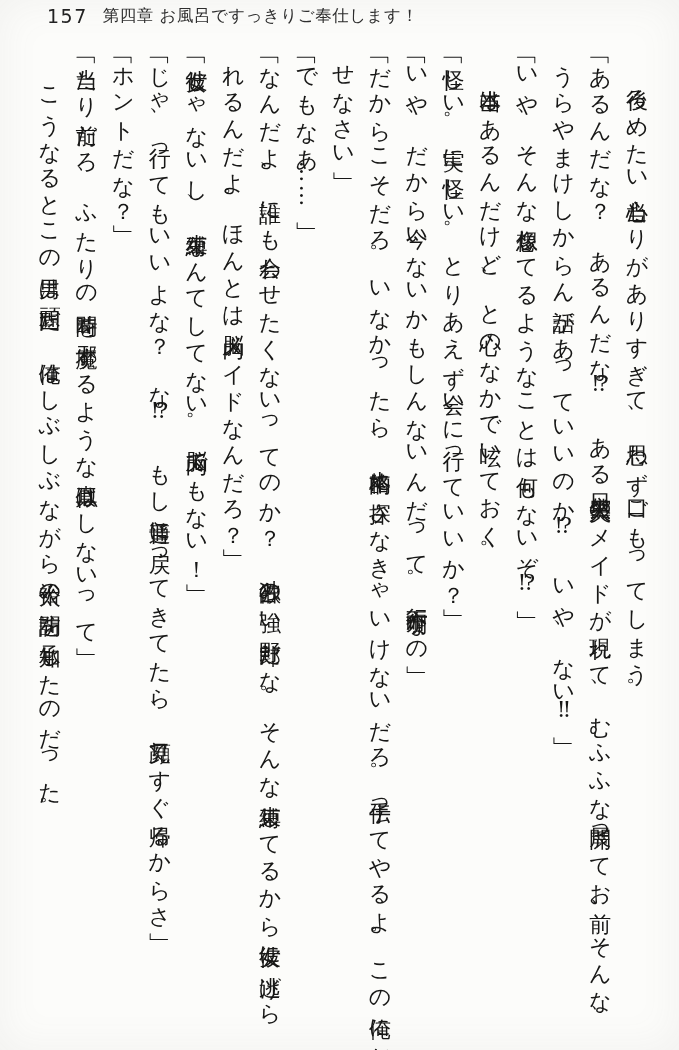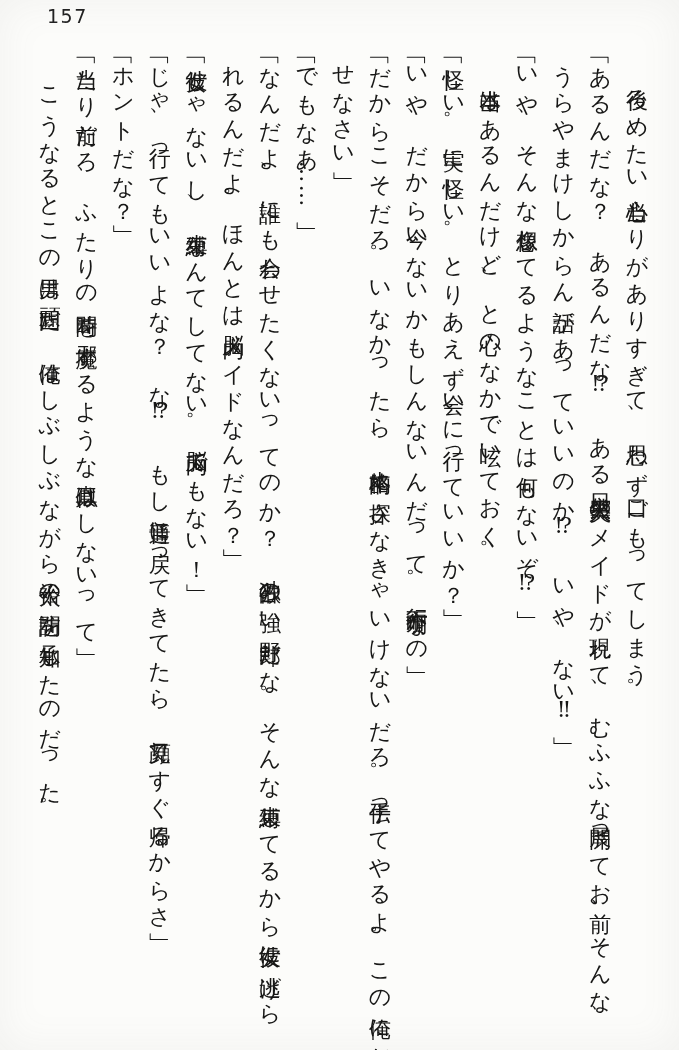--- a/index.html
+++ b/index.html
@@ -59,20 +59,21 @@
     text-indent: 1em;
   }
 </style>
 </head>
 <body>
 
 <div class="page">
 
   <header class="running-head">
     <span class="page-number">157</span>
+    <span class="chapter-title">第四章 お風呂ですっきりご奉仕します！</span>
   </header>
 
   <main class="text-body">
       <p class="indent">後ろめたい心当たりがありすぎて、思わず口ごもってしまう。</p>
       <p>「あるんだな？　あるんだな⁉　ある日突然美人のメイドが現れて、むふふな展開ってお前、そんな、うらやまけしからん話があっていいのか⁉　いや、ない‼」</p>
       <p>「いや、そんな想像してるようなことは何もないぞ⁉」</p>
       <p class="indent">本当はあるんだけど、と心のなかで呟いておく。</p>
       <p>「怪しい。実に怪しい。とりあえず会いに行っていいか？」</p>
       <p>「いや、だから今いないかもしんないんだって。行方不明なの」</p>
       <p>「だからこそだろ。いなかったら、本格的に探さなきゃいけないだろ。手伝ってやるよ。この俺に任せなさい」</p>

